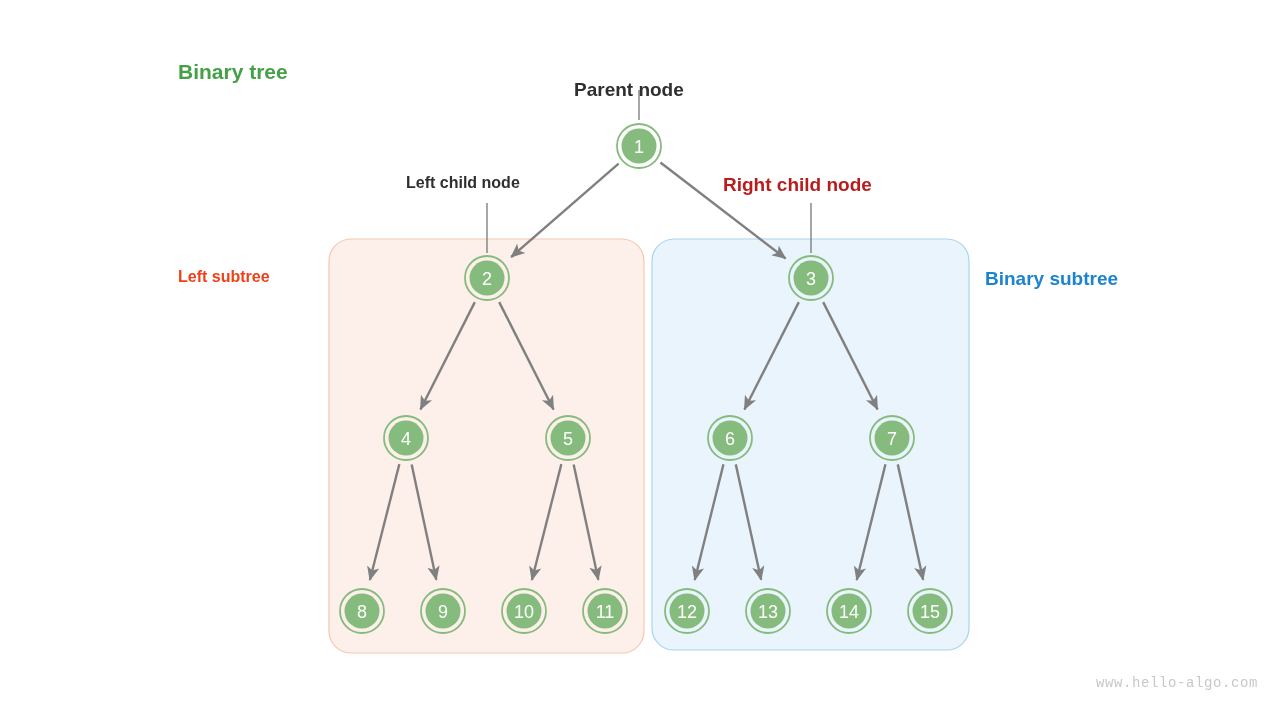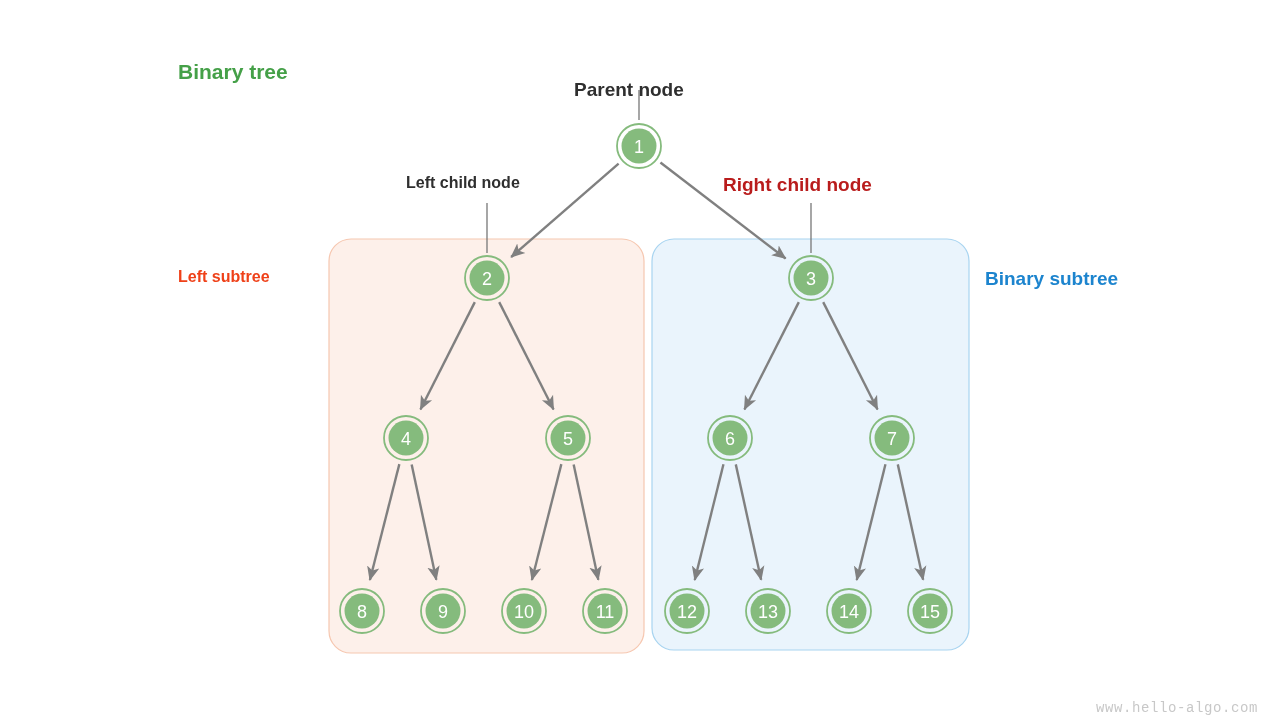--- a/index.html
+++ b/index.html
@@ -66,21 +66,20 @@
     top: 175px;
   }
   .watermark {
     position: absolute;
     right: 22px;
     top: 675px;
     font-family: "Liberation Mono", monospace;
     font-size: 14px;
     color: #c8c8c8;
     letter-spacing: 0.6px;
-    margin-top: 25px;
   }
   .node-num {
     font-family: "Liberation Sans", sans-serif;
     font-size: 18px;
     fill: #ffffff;
     text-anchor: middle;
     dominant-baseline: central;
   }
 </style>
 </head>

